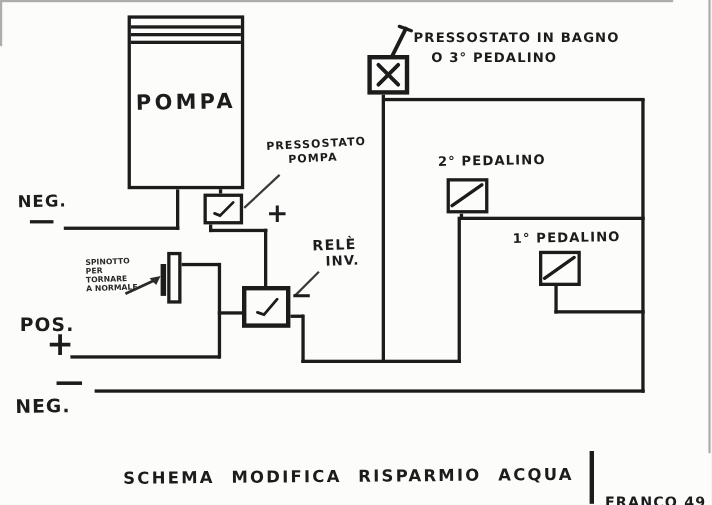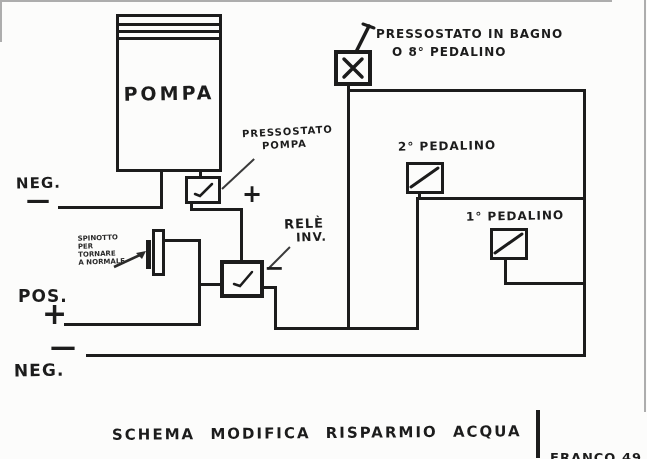--- a/index.html
+++ b/index.html
@@ -112,21 +112,21 @@
   <svg style="position:absolute;left:338px;top:16px;" width="40" height="40" viewBox="0 0 40 40">
     <path d="M17 38 L31 10" stroke="#1c1c1c" stroke-width="3.5" fill="none" stroke-linecap="round"></path>
     <path d="M25 8 L36 12" stroke="#1c1c1c" stroke-width="3" fill="none" stroke-linecap="round"></path>
   </svg>
   <div class="box bold" style="left:334px;top:50px;width:38px;height:36px;">
     <svg width="30" height="28" viewBox="0 0 30 28">
       <path d="M6 5 L24 23 M24 5 L6 23" stroke="#1c1c1c" stroke-width="3.5" fill="none" stroke-linecap="round"></path>
     </svg>
   </div>
   <span class="hand" style="left:376px;top:27px;font-size:12px;">PRESSOSTATO IN BAGNO</span>
-  <span class="hand" style="left:392px;top:45px;font-size:12px;">O 8° PEDALINO</span>
+  <span class="hand" style="left:392px;top:45px;font-size:12px;">O 3° PEDALINO</span>
 
   <span class="hand" style="left:398px;top:139px;font-size:12px;transform:rotate(-1deg);">2° PEDALINO</span>
   <div class="box" style="left:406px;top:162px;width:38px;height:32px;border-width:3.5px;">
     <svg width="31" height="25" viewBox="0 0 31 25">
       <path d="M2 22 L29 3" stroke="#1c1c1c" stroke-width="3" fill="none" stroke-linecap="round"></path>
     </svg>
   </div>
 
   <span class="hand" style="left:466px;top:209px;font-size:12px;transform:rotate(-1deg);">1° PEDALINO</span>
   <div class="box" style="left:490px;top:228px;width:38px;height:32px;border-width:3.5px;">

